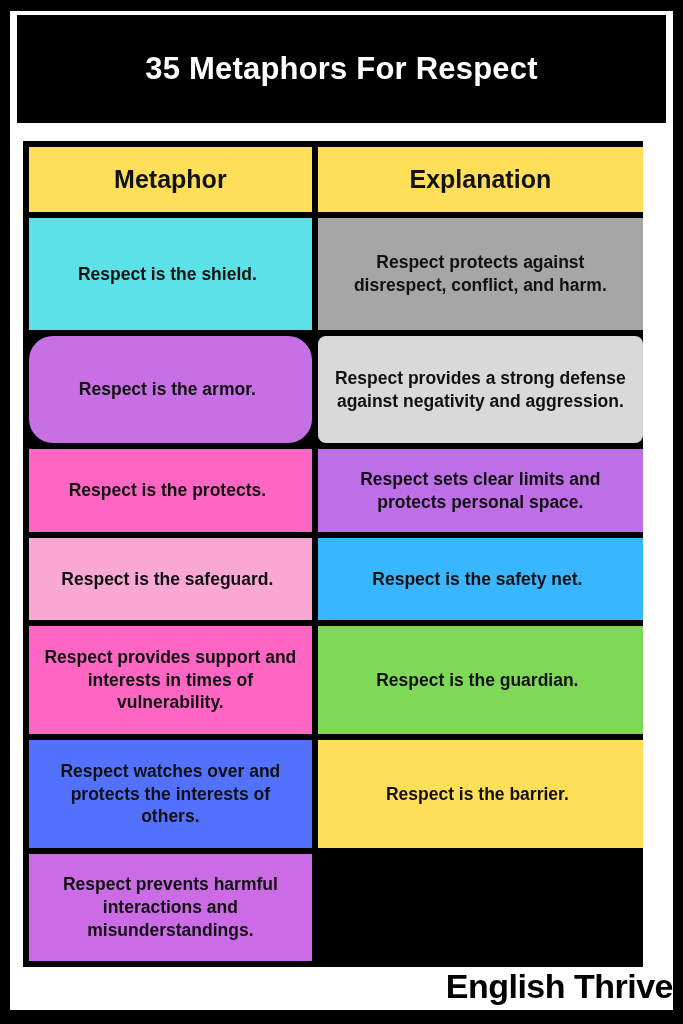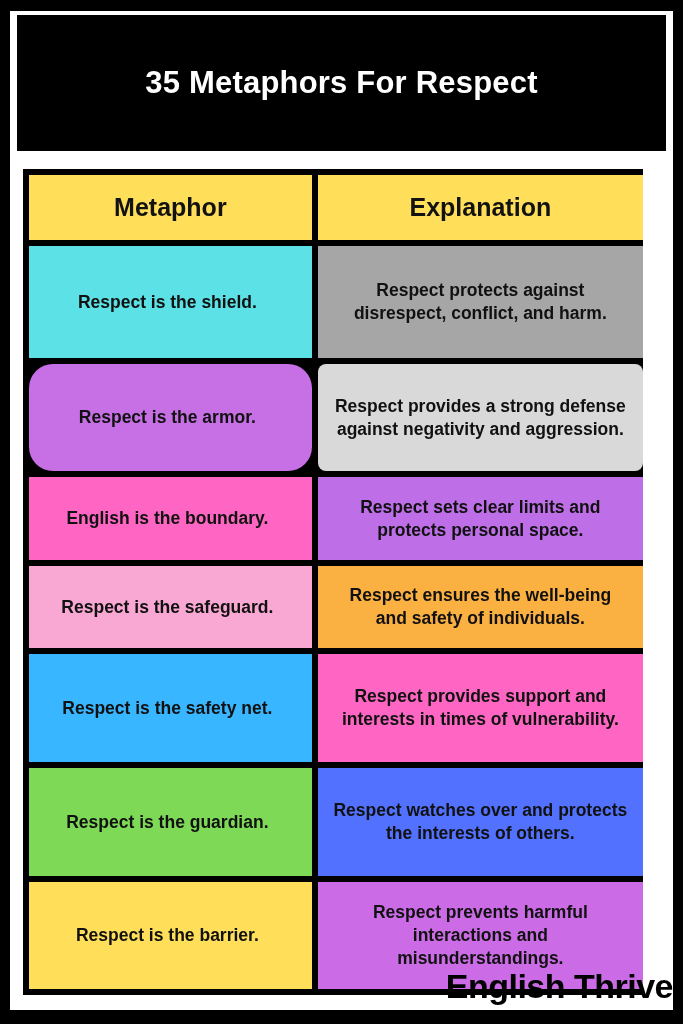--- a/index.html
+++ b/index.html
@@ -10,21 +10,21 @@
     font-family: "Liberation Sans", sans-serif;
     overflow: hidden;
   }
   .panel {
     position: absolute;
     left: 10px; top: 11px; right: 10px; bottom: 14px;
     background: #fff;
   }
   .title-banner {
     margin: 4px 7px 0 7px;
-    height: 136px;
+    height: 108px;
     background: #000;
     display: flex; align-items: center; justify-content: center;
   }
   .title-banner h1 {
     margin: 0;
     color: #fff;
     font-size: 31px;
     font-weight: bold;
     letter-spacing: 0.2px;
   }
@@ -74,25 +74,24 @@
 
     <div class="cell header" style="background-color: rgb(255, 222, 89);">Metaphor</div>
     <div class="cell header" style="background-color: rgb(255, 222, 89);">Explanation</div>
 
     <div class="cell metaphor" style="background-color: rgb(92, 225, 230);">Respect is the shield.</div>
     <div class="cell explanation" style="background-color: rgb(166, 166, 166);">Respect protects against disrespect, conflict, and harm.</div>
 
     <div class="cell metaphor" style="background-color: rgb(199, 111, 228); border-radius: 24px;">Respect is the armor.</div>
     <div class="cell explanation" style="background-color: rgb(217, 217, 217); border-radius: 8px;">Respect provides a strong defense against negativity and aggression.</div>
 
-    <div class="cell metaphor" style="background-color: rgb(255, 102, 196);">English is the boundary.</div>
+    <div class="cell metaphor" style="background-color: rgb(255, 102, 196);">Respect is the protects.</div>
     <div class="cell explanation" style="background-color: rgb(190, 111, 232);">Respect sets clear limits and protects personal space.</div>
 
     <div class="cell metaphor" style="background-color: #f9a8d4;">Respect is the safeguard.</div>
-    <div class="cell explanation" style="background-color: rgb(251, 176, 66);">Respect ensures the well-being and safety of individuals.</div>
 
     <div class="cell metaphor" style="background-color: rgb(56, 182, 255);">Respect is the safety net.</div>
     <div class="cell explanation" style="background-color: rgb(255, 102, 196);">Respect provides support and interests in times of vulnerability.</div>
 
     <div class="cell metaphor" style="background-color: rgb(126, 217, 87);">Respect is the guardian.</div>
     <div class="cell explanation" style="background-color: rgb(82, 113, 255);">Respect watches over and protects the interests of others.</div>
 
     <div class="cell metaphor" style="background-color: rgb(255, 222, 89);">Respect is the barrier.</div>
     <div class="cell explanation" style="background-color: rgb(203, 108, 230);">Respect prevents harmful interactions and misunderstandings.</div>
 

